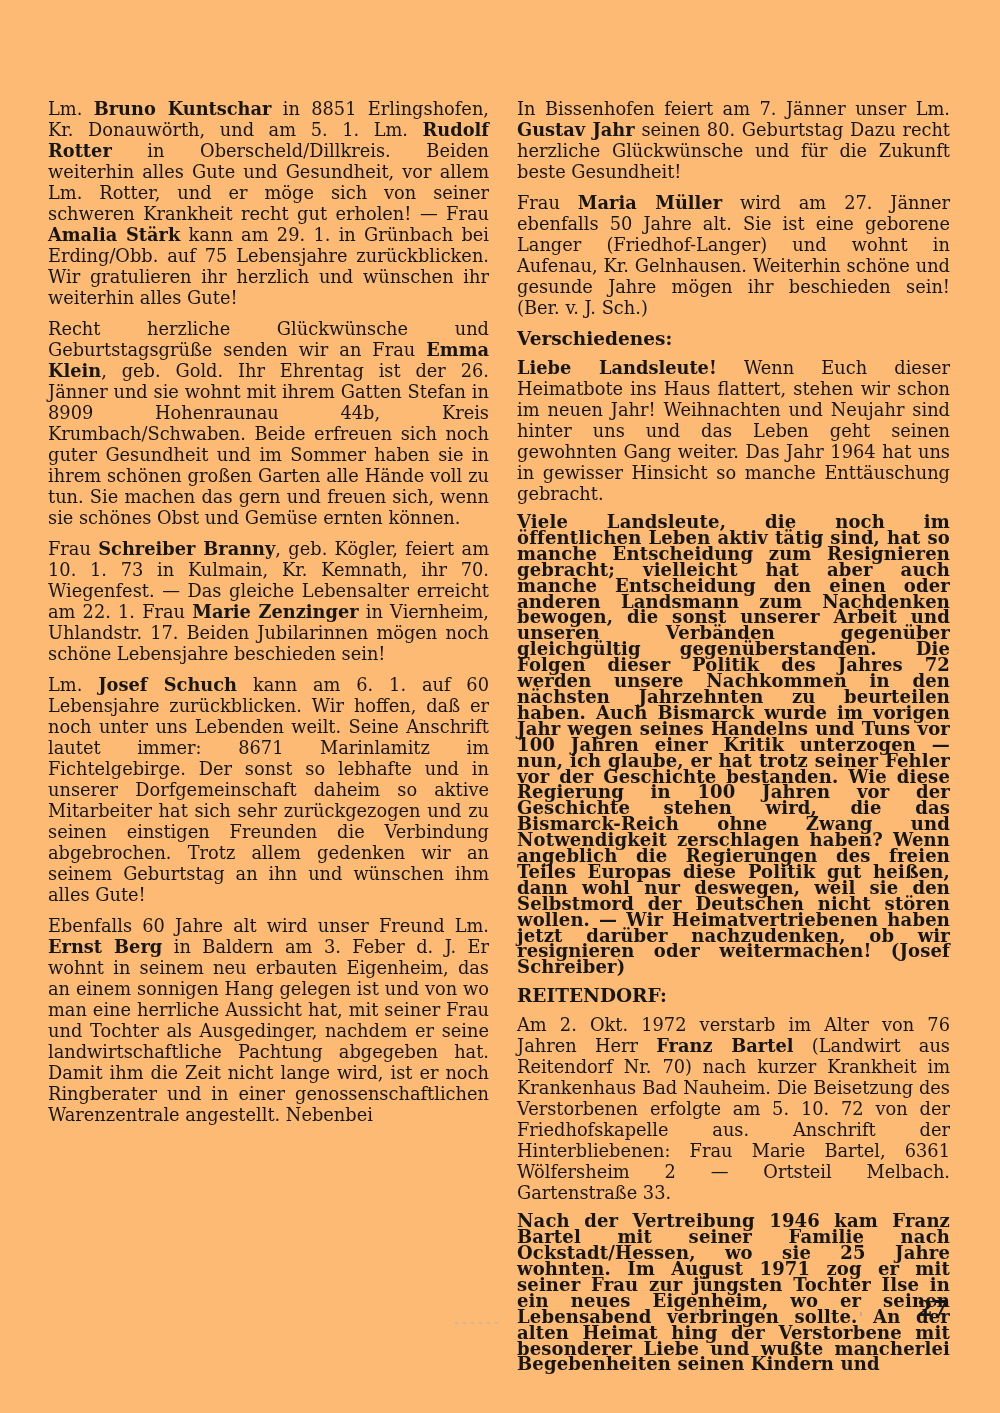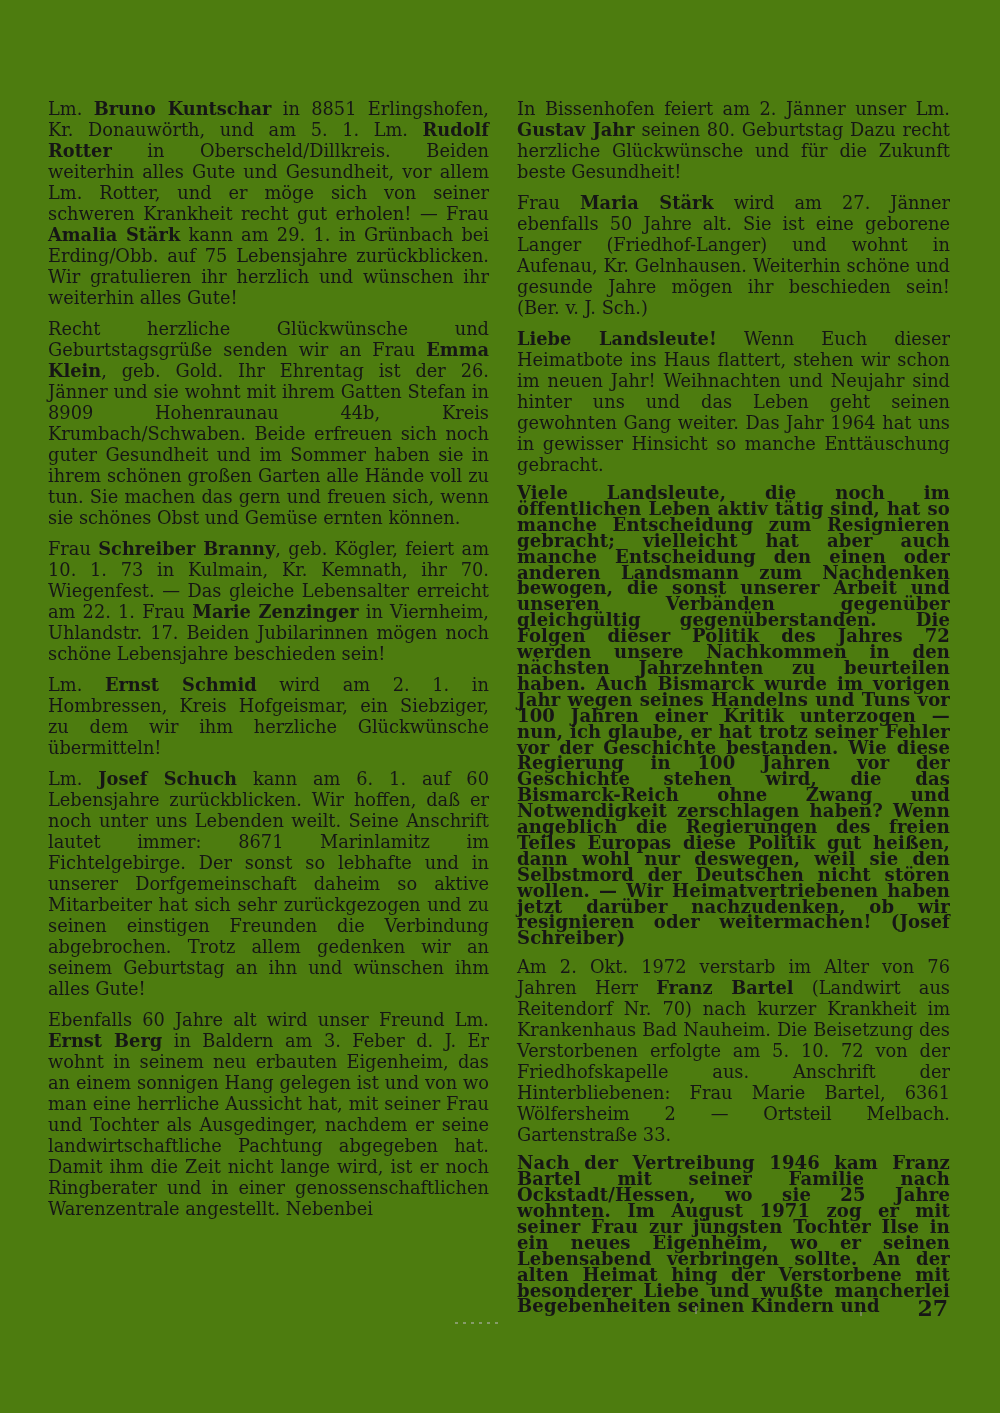--- a/index.html
+++ b/index.html
@@ -4,21 +4,21 @@
 <style>
   html, body {
     margin: 0;
     padding: 0;
     background: #ffffff;
   }
   .page {
     position: relative;
     width: 1000px;
     height: 1413px;
-    background: #4d7c0f;
+    background: #fdba74;
     color: #161616;
     font-family: "DejaVu Serif", "Liberation Serif", serif;
     overflow: hidden;
   }
   .columns {
     position: absolute;
     top: 98px;
     left: 48px;
     display: flex;
     gap: 28px;
@@ -77,29 +77,30 @@
 </style>
 </head>
 <body>
 
 <div class="page">
   <div class="columns">
     <div class="col col-left">
         <p class="paragraph"><span>Lm. </span><span class="bold">Bruno Kuntschar</span><span> in 8851 Erlingshofen, Kr. Donauwörth, und am 5. 1. Lm. </span><span class="bold">Rudolf Rotter</span><span> in Oberscheld/Dillkreis. Beiden weiterhin alles Gute und Gesundheit, vor allem Lm. Rotter, und er möge sich von seiner schweren Krankheit recht gut erholen! — Frau </span><span class="bold">Amalia Stärk</span><span> kann am 29. 1. in Grünbach bei Erding/Obb. auf 75 Lebensjahre zurückblicken. Wir gratulieren ihr herzlich und wünschen ihr weiterhin alles Gute!</span></p>
         <p class="paragraph"><span>Recht herzliche Glückwünsche und Geburtstagsgrüße senden wir an Frau </span><span class="bold">Emma Klein</span><span>, geb. Gold. Ihr Ehrentag ist der 26. Jänner und sie wohnt mit ihrem Gatten Stefan in 8909 Hohenraunau 44b, Kreis Krumbach/Schwaben. Beide erfreuen sich noch guter Gesundheit und im Sommer haben sie in ihrem schönen großen Garten alle Hände voll zu tun. Sie machen das gern und freuen sich, wenn sie schönes Obst und Gemüse ernten können.</span></p>
         <p class="paragraph"><span>Frau </span><span class="bold">Schreiber Branny</span><span>, geb. Kögler, feiert am 10. 1. 73 in Kulmain, Kr. Kemnath, ihr 70. Wiegenfest. — Das gleiche Lebensalter erreicht am 22. 1. Frau </span><span class="bold">Marie Zenzinger</span><span> in Viernheim, Uhlandstr. 17. Beiden Jubilarinnen mögen noch schöne Lebensjahre beschieden sein!</span></p>
-        <p class="paragraph"><span>Lm. </span><span class="bold">Ernst Schmid</span><span> wird am 2. 1. in Hombressen, Kreis Hofgeismar, ein Siebziger, zu dem wir ihm herzliche Glückwünsche übermitteln!</span></p>
         <p class="paragraph"><span>Lm. </span><span class="bold">Josef Schuch</span><span> kann am 6. 1. auf 60 Lebensjahre zurückblicken. Wir hoffen, daß er noch unter uns Lebenden weilt. Seine Anschrift lautet immer: 8671 Marinlamitz im Fichtelgebirge. Der sonst so lebhafte und in unserer Dorfgemeinschaft daheim so aktive Mitarbeiter hat sich sehr zurückgezogen und zu seinen einstigen Freunden die Verbindung abgebrochen. Trotz allem gedenken wir an seinem Geburtstag an ihn und wünschen ihm alles Gute!</span></p>
         <p class="paragraph"><span>Ebenfalls 60 Jahre alt wird unser Freund Lm. </span><span class="bold">Ernst Berg</span><span> in Baldern am 3. Feber d. J. Er wohnt in seinem neu erbauten Eigenheim, das an einem sonnigen Hang gelegen ist und von wo man eine herrliche Aussicht hat, mit seiner Frau und Tochter als Ausgedinger, nachdem er seine landwirtschaftliche Pachtung abgegeben hat. Damit ihm die Zeit nicht lange wird, ist er noch Ringberater und in einer genossenschaftlichen Warenzentrale angestellt. Nebenbei</span></p>
       </div>
     <div class="col col-right">
-        <p class="paragraph"><span>In Bissenhofen feiert am 2. Jänner unser Lm. </span><span class="bold">Gustav Jahr</span><span> seinen 80. Geburtstag Dazu recht herzliche Glückwünsche und für die Zukunft beste Gesundheit!</span></p>
-        <p class="paragraph"><span>Frau </span><span class="bold">Maria Stärk</span><span> wird am 27. Jänner ebenfalls 50 Jahre alt. Sie ist eine geborene Langer (Friedhof-Langer) und wohnt in Aufenau, Kr. Gelnhausen. Weiterhin schöne und gesunde Jahre mögen ihr beschieden sein! (Ber. v. J. Sch.)</span></p>
+        <p class="paragraph"><span>In Bissenhofen feiert am 7. Jänner unser Lm. </span><span class="bold">Gustav Jahr</span><span> seinen 80. Geburtstag Dazu recht herzliche Glückwünsche und für die Zukunft beste Gesundheit!</span></p>
+        <p class="paragraph"><span>Frau </span><span class="bold">Maria Müller</span><span> wird am 27. Jänner ebenfalls 50 Jahre alt. Sie ist eine geborene Langer (Friedhof-Langer) und wohnt in Aufenau, Kr. Gelnhausen. Weiterhin schöne und gesunde Jahre mögen ihr beschieden sein! (Ber. v. J. Sch.)</span></p>
+        <h3 class="heading"><span class="bold">Verschiedenes:</span></h3>
         <p class="paragraph"><span class="bold">Liebe Landsleute!</span><span> Wenn Euch dieser Heimatbote ins Haus flattert, stehen wir schon im neuen Jahr! Weihnachten und Neujahr sind hinter uns und das Leben geht seinen gewohnten Gang weiter. Das Jahr 1964 hat uns in gewisser Hinsicht so manche Enttäuschung gebracht.</span></p>
         <p class="paragraph-small"><span>Viele Landsleute, die noch im öffentlichen Leben aktiv tätig sind, hat so manche Entscheidung zum Resignieren gebracht; vielleicht hat aber auch manche Entscheidung den einen oder anderen Landsmann zum Nachdenken bewogen, die sonst unserer Arbeit und unseren Verbänden gegenüber gleichgültig gegenüberstanden. Die Folgen dieser Politik des Jahres 72 werden unsere Nachkommen in den nächsten Jahrzehnten zu beurteilen haben. Auch Bismarck wurde im vorigen Jahr wegen seines Handelns und Tuns vor 100 Jahren einer Kritik unterzogen — nun, ich glaube, er hat trotz seiner Fehler vor der Geschichte bestanden. Wie diese Regierung in 100 Jahren vor der Geschichte stehen wird, die das Bismarck-Reich ohne Zwang und Notwendigkeit zerschlagen haben? Wenn angeblich die Regierungen des freien Teiles Europas diese Politik gut heißen, dann wohl nur deswegen, weil sie den Selbstmord der Deutschen nicht stören wollen. — Wir Heimatvertriebenen haben jetzt darüber nachzudenken, ob wir resignieren oder weitermachen! (Josef Schreiber)</span></p>
+        <h3 class="heading"><span class="bold">REITENDORF:</span></h3>
         <p class="paragraph"><span>Am 2. Okt. 1972 verstarb im Alter von 76 Jahren Herr </span><span class="bold">Franz Bartel</span><span> (Landwirt aus Reitendorf Nr. 70) nach kurzer Krankheit im Krankenhaus Bad Nauheim. Die Beisetzung des Verstorbenen erfolgte am 5. 10. 72 von der Friedhofskapelle aus. Anschrift der Hinterbliebenen: Frau Marie Bartel, 6361 Wölfersheim 2 — Ortsteil Melbach. Gartenstraße 33.</span></p>
         <p class="paragraph-small"><span>Nach der Vertreibung 1946 kam Franz Bartel mit seiner Familie nach Ockstadt/Hessen, wo sie 25 Jahre wohnten. Im August 1971 zog er mit seiner Frau zur jüngsten Tochter Ilse in ein neues Eigenheim, wo er seinen Lebensabend verbringen sollte. An der alten Heimat hing der Verstorbene mit besonderer Liebe und wußte mancherlei Begebenheiten seinen Kindern und</span></p>
       </div>
   </div>
 
   <div class="page-number">27</div>
 
   <div class="artifact smudge"></div>
   <div class="artifact tick-1"></div>
   <div class="artifact tick-2"></div>

